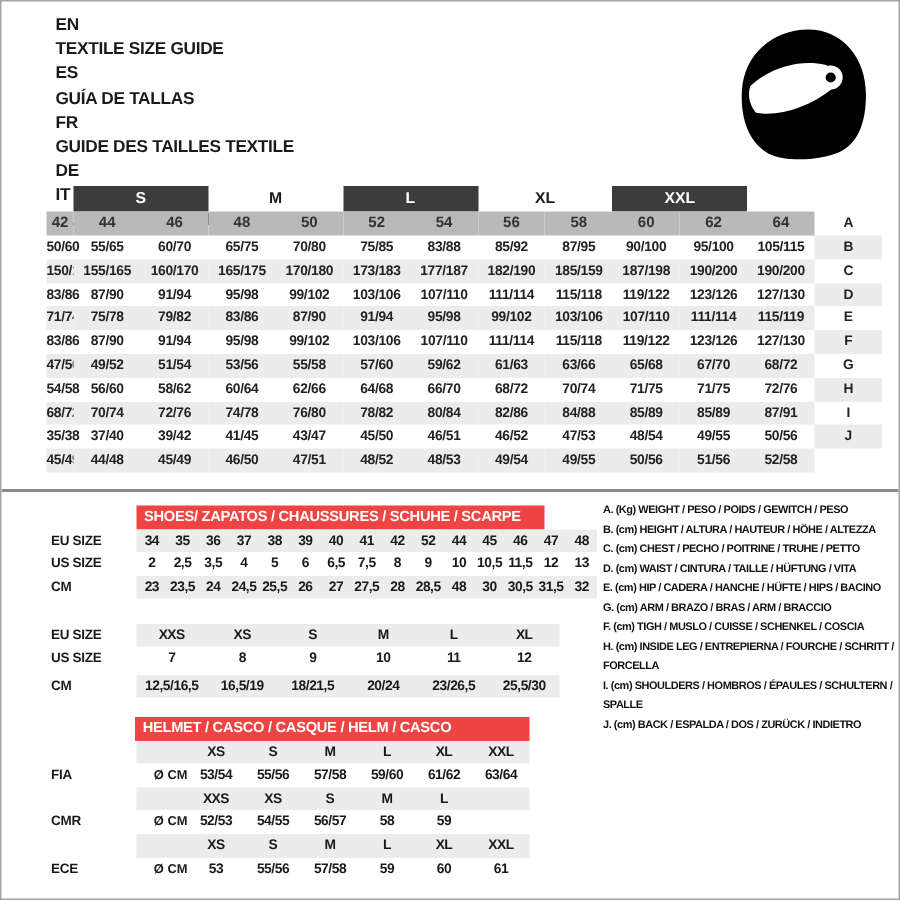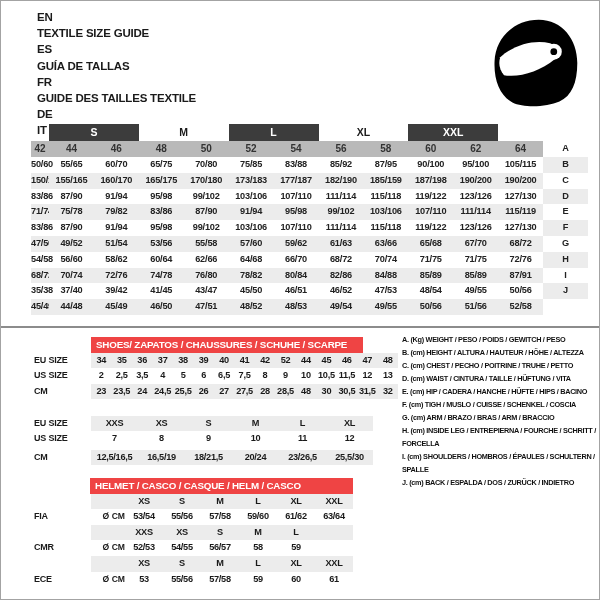--- a/index.html
+++ b/index.html
@@ -429,20 +429,20 @@
         </div>
       </div>
   </div>
 
   <div id="legend">
       <div class="legend-line">A. (Kg) WEIGHT / PESO / POIDS / GEWITCH / PESO</div>
       <div class="legend-line">B. (cm) HEIGHT / ALTURA / HAUTEUR / HÖHE / ALTEZZA</div>
       <div class="legend-line">C. (cm) CHEST / PECHO / POITRINE / TRUHE / PETTO</div>
       <div class="legend-line">D. (cm) WAIST / CINTURA / TAILLE / HÜFTUNG / VITA</div>
       <div class="legend-line">E. (cm) HIP / CADERA / HANCHE / HÜFTE / HIPS / BACINO</div>
+      <div class="legend-line">G. (cm) ARM / BRAZO / BRAS / ARM / BRACCIO</div>
       <div class="legend-line">F. (cm) TIGH / MUSLO / CUISSE / SCHENKEL / COSCIA</div>
-      <div class="legend-line">G. (cm) ARM / BRAZO / BRAS / ARM / BRACCIO</div>
       <div class="legend-line">H. (cm) INSIDE LEG / ENTREPIERNA / FOURCHE / SCHRITT / FORCELLA</div>
       <div class="legend-line">I. (cm) SHOULDERS / HOMBROS / ÉPAULES / SCHULTERN / SPALLE</div>
       <div class="legend-line">J. (cm) BACK / ESPALDA / DOS / ZURÜCK / INDIETRO</div>
     </div>
 
 </div>
 
 </body></html>

